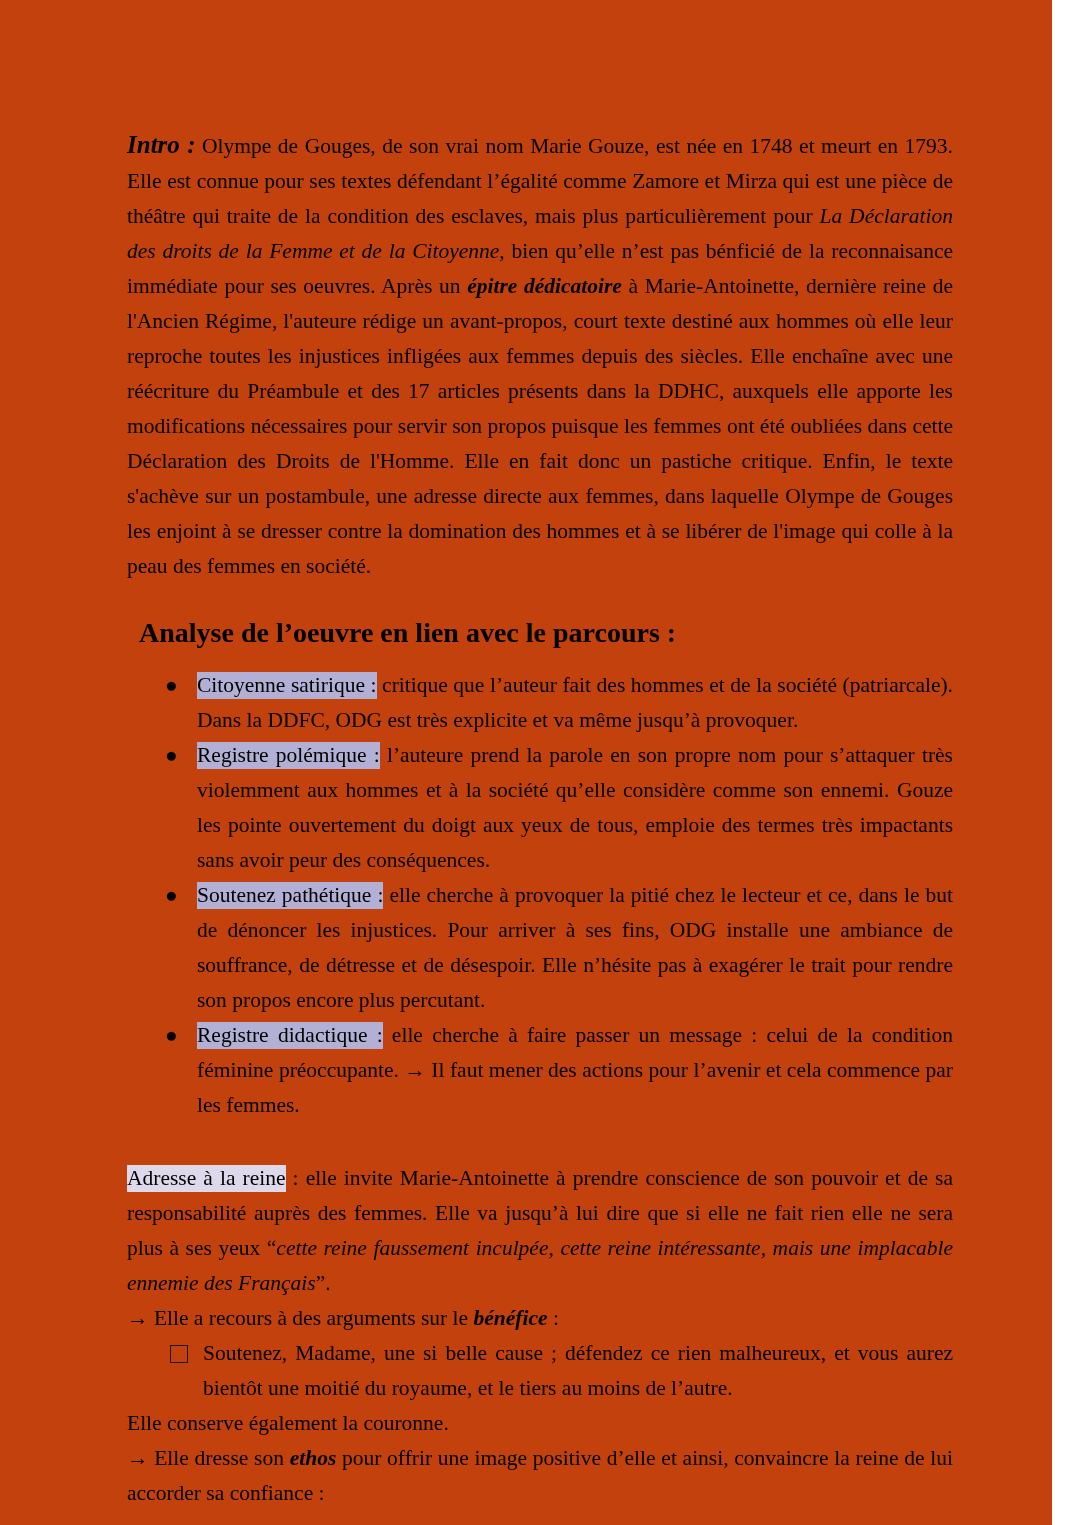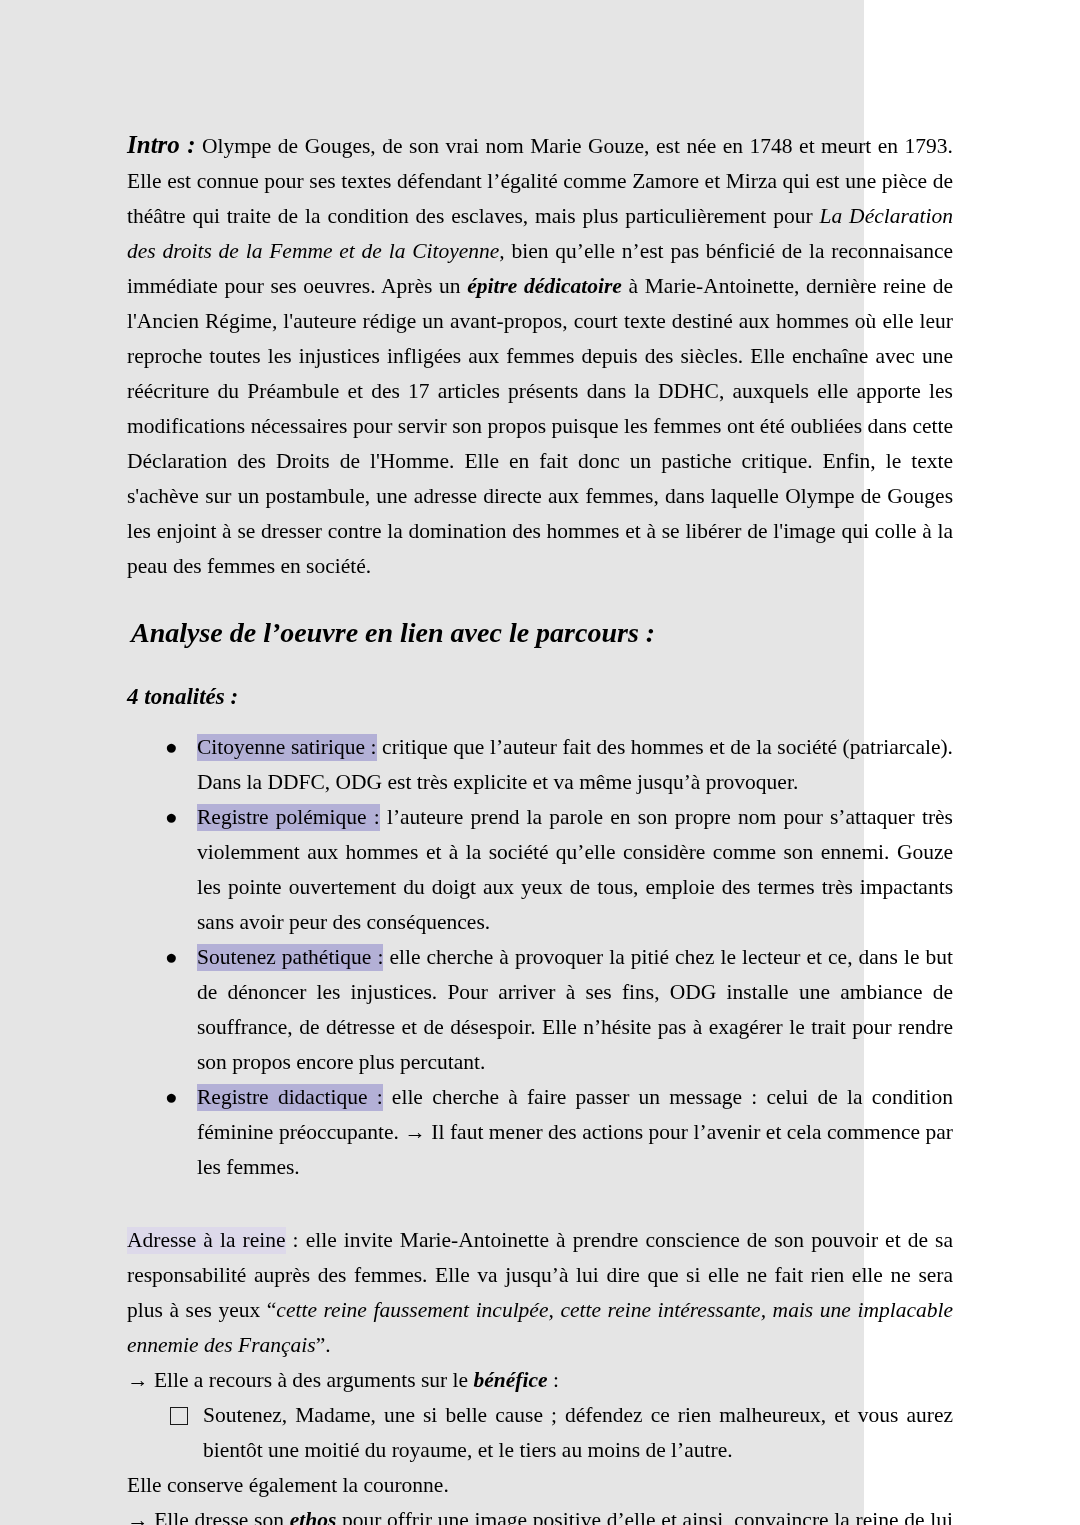--- a/index.html
+++ b/index.html
@@ -11,25 +11,25 @@
   body {
     width: 1080px;
     height: 1525px;
     font-family: "Liberation Serif", "DejaVu Serif", serif;
     color: #000000;
     -webkit-font-smoothing: antialiased;
   }
 
   .page {
     position: relative;
-    width: 864px;
+    width: 1052px;
     height: 1525px;
     box-sizing: border-box;
     padding: 127px 127px 12px 127px;
-    background: #e5e5e5;
+    background: #c2410c;
   }
 
   .doc {
     width: 826px;
   }
 
   
   p, li, div.line {
     margin: 0;
     font-size: 21.5px;
@@ -63,23 +63,22 @@
     background-color: #ddd9ea;
     padding: 1px 0 2px 0;
     box-decoration-break: clone;
     -webkit-box-decoration-break: clone;
   }
 
   
   .h-main {
     font-size: 28px;
     font-weight: bold;
-    font-style: italic;
     line-height: 38px;
-    margin: 30px 0 0 4px;
+    margin: 30px 0 0 12px;
     text-align: left;
   }
   .h-sub {
     font-size: 23px;
     font-weight: bold;
     font-style: italic;
     line-height: 34px;
     margin: 28px 0 0 0;
     text-align: left;
   }
@@ -143,21 +142,20 @@
 </head>
 <body>
 
 <div class="page">
   <div class="doc">
 
     <p class="para"><span class="intro-lead">Intro :</span><span> Olympe de Gouges, de son vrai nom Marie Gouze, est née en 1748 et meurt en 1793. Elle est connue pour ses textes défendant l’égalité comme Zamore et Mirza qui est une pièce de théâtre qui traite de la condition des esclaves, mais plus particulièrement pour </span><span class="ital">La Déclaration des droits de la Femme et de la Citoyenne,</span><span> bien qu’elle n’est pas bénficié de la reconnaisance immédiate pour ses oeuvres. Après un </span><span class="bi">épitre dédicatoire</span><span> à Marie-Antoinette, dernière reine de l'Ancien Régime, l'auteure rédige un avant-propos, court texte destiné aux hommes où elle leur reproche toutes les injustices infligées aux femmes depuis des siècles. Elle enchaîne avec une réécriture du Préambule et des 17 articles présents dans la DDHC, auxquels elle apporte les modifications nécessaires pour servir son propos puisque les femmes ont été oubliées dans cette Déclaration des Droits de l'Homme. Elle en fait donc un pastiche critique. Enfin, le texte s'achève sur un postambule, une adresse directe aux femmes, dans laquelle Olympe de Gouges les enjoint à se dresser contre la domination des hommes et à se libérer de l'image qui colle à la peau des femmes en société.</span></p>
 
     <h2 class="h-main">Analyse de l’oeuvre en lien avec le parcours :</h2>
 
-    <h3 class="h-sub">4 tonalités :</h3>
 
     <ul class="bullets">
       <li>
         <span class="dot">●</span><span class="hl">Citoyenne satirique :</span><span> critique que l’auteur fait des hommes et de la société (patriarcale). Dans la DDFC, ODG est très explicite et va même jusqu’à provoquer.</span>
       </li>
       <li>
         <span class="dot">●</span><span class="hl">Registre polémique :</span><span> l’auteure prend la parole en son propre nom pour s’attaquer très violemment aux hommes et à la société qu’elle considère comme son ennemi. Gouze les pointe ouvertement du doigt aux yeux de tous, emploie des termes très impactants sans avoir peur des conséquences.</span>
       </li>
       <li>
         <span class="dot">●</span><span class="hl">Soutenez pathétique :</span><span> elle cherche à provoquer la pitié chez le lecteur et ce, dans le but de dénoncer les injustices. Pour arriver à ses fins, ODG installe une ambiance de souffrance, de détresse et de désespoir. Elle n’hésite pas à exagérer le trait pour rendre son propos encore plus percutant.</span>

